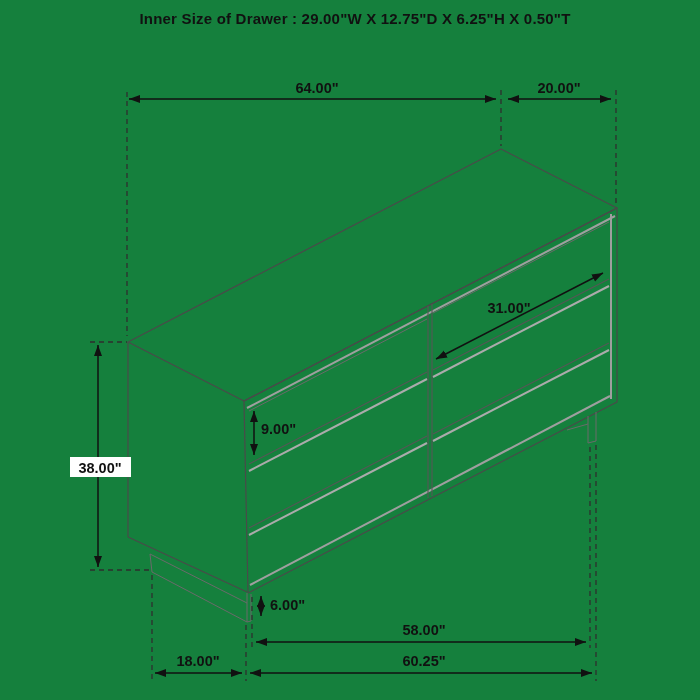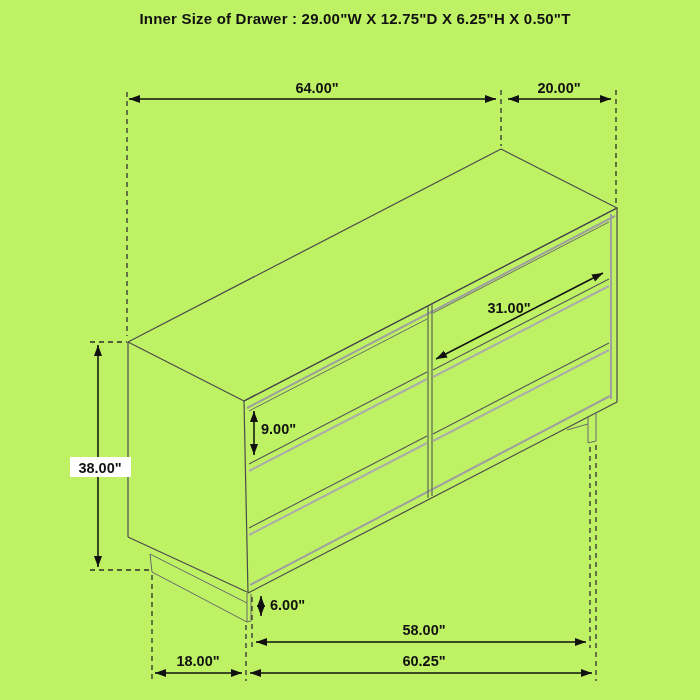--- a/index.html
+++ b/index.html
@@ -1,16 +1,16 @@
 <!DOCTYPE html>
 <html><head>
 <meta charset="utf-8">
 <style>
   html,body{margin:0;padding:0;background:#ffffff;}
-  .page{position:relative;width:700px;height:700px;background:#bef264;overflow:hidden;
+  .page{position:relative;width:700px;height:700px;background:#15803d;overflow:hidden;
         font-family:"Liberation Sans",sans-serif;}
   svg{position:absolute;left:0;top:0;}
   text{font-family:"Liberation Sans",sans-serif;font-weight:bold;fill:#111111;}
   .dim-label{font-size:14.5px;}
   .title-label{font-size:15px;letter-spacing:0.2px;}
   .outline{stroke:#4a4a4a;stroke-width:1.2;fill:none;stroke-linejoin:round;}
   .thin{stroke:#6a6a6a;stroke-width:1;fill:none;}
   .trim{stroke:#9f9f9f;stroke-width:2;fill:none;}
   .slat-dark{stroke:#565656;stroke-width:1.1;fill:none;}
   .slat-lite{stroke:#ababab;stroke-width:2;fill:none;}

